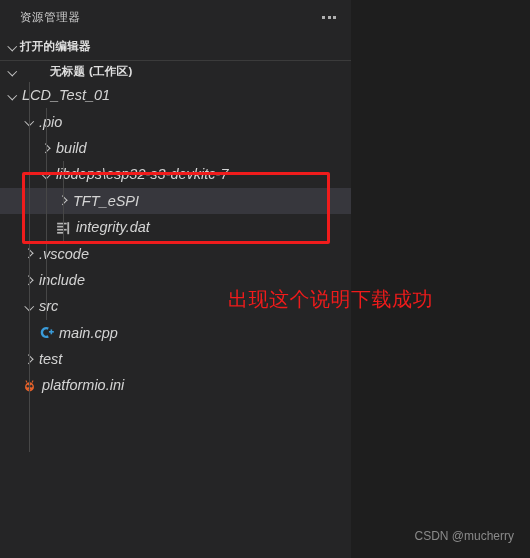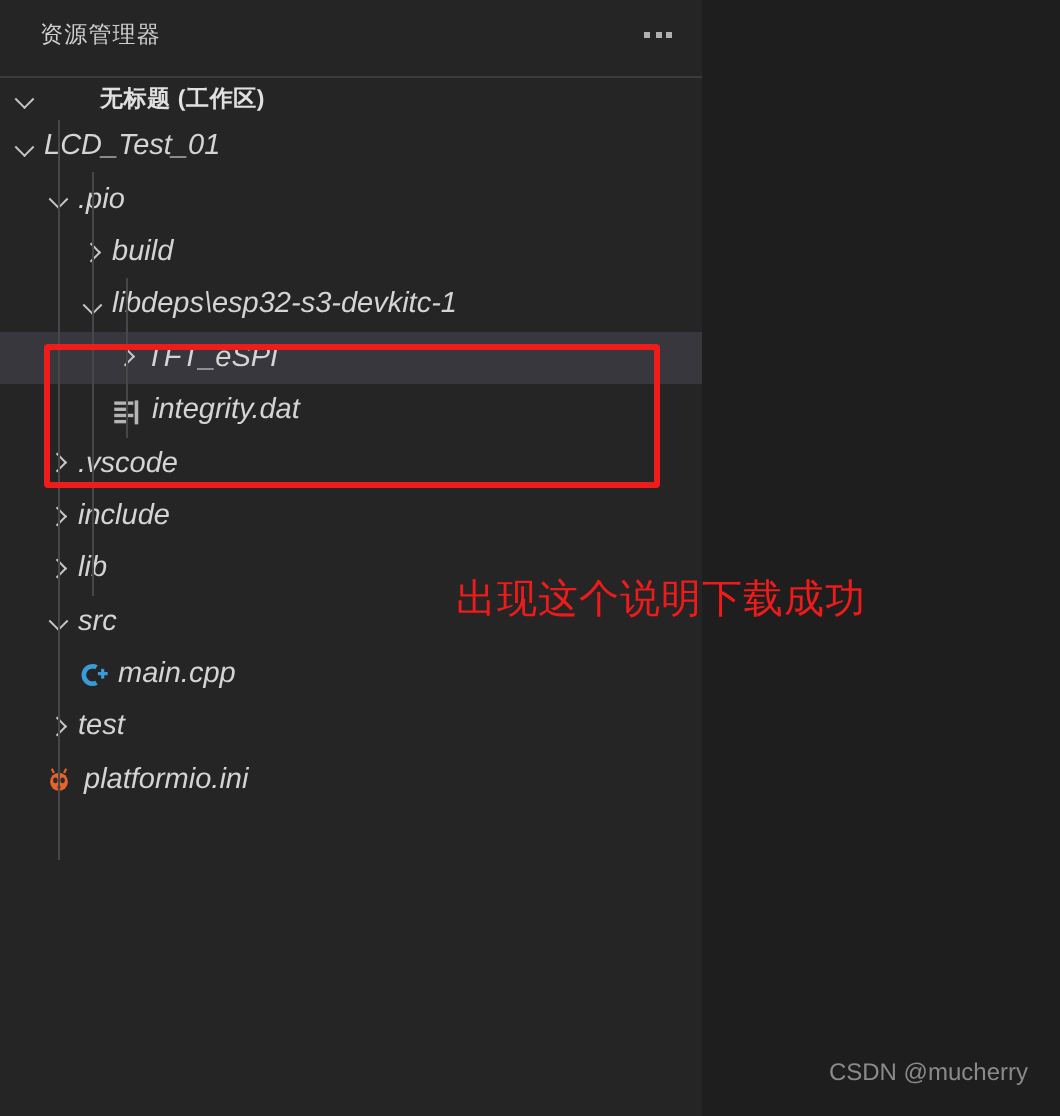--- a/index.html
+++ b/index.html
@@ -185,20 +185,24 @@
 
     <div class="sidebar-title">
       <span class="title-text">资源管理器</span>
       <span class="more-icon">
         <i></i>
           <i></i>
           <i></i>
       </span>
     </div>
 
+    <div class="section-header">
+      <span class="chev"></span>
+      <span class="sec-label">打开的编辑器</span>
+    </div>
 
     <div class="section-header with-sep">
       <span class="chev"></span>
       <span class="sec-label">无标题 (工作区)</span>
     </div>
 
     <div class="tree" id="tree">
         <div class="row">
           <span style="flex: 0 0 4px; height: 1px;"></span>
           <span class="chev"></span>
@@ -210,21 +214,21 @@
           <span class="label">.pio</span>
         </div>
         <div class="row">
           <span style="flex: 0 0 38px; height: 1px;"></span>
           <span class="chev collapsed"></span>
           <span class="label">build</span>
         </div>
         <div class="row">
           <span style="flex: 0 0 38px; height: 1px;"></span>
           <span class="chev"></span>
-          <span class="label">libdeps\esp32-s3-devkitc-1</span>
+          <span class="label">libdeps\esp32-s3-devkitc-7</span>
         </div>
         <div class="row selected">
           <span style="flex: 0 0 55px; height: 1px;"></span>
           <span class="chev collapsed"></span>
           <span class="label">TFT_eSPI</span>
         </div>
         <div class="row">
           <span style="flex: 0 0 55px; height: 1px;"></span>
           <span class="ficon"><svg width="17" height="17" viewBox="0 0 16 16">
               <rect x="2" y="3.5" width="9" height="1.6" fill="#b5b5b5"></rect>
@@ -240,25 +244,20 @@
           <span class="chev collapsed"></span>
           <span class="label">.vscode</span>
         </div>
         <div class="row">
           <span style="flex: 0 0 21px; height: 1px;"></span>
           <span class="chev collapsed"></span>
           <span class="label">include</span>
         </div>
         <div class="row">
           <span style="flex: 0 0 21px; height: 1px;"></span>
-          <span class="chev collapsed"></span>
-          <span class="label">lib</span>
-        </div>
-        <div class="row">
-          <span style="flex: 0 0 21px; height: 1px;"></span>
           <span class="chev"></span>
           <span class="label">src</span>
         </div>
         <div class="row">
           <span style="flex: 0 0 38px; height: 1px;"></span>
           <span class="ficon"><svg width="17" height="17" viewBox="0 0 16 16">
               <path d="M10.2 3.4A5.2 5.2 0 1 0 10.2 12.6l-1.1-1.9a3 3 0 1 1 0-5.4z" fill="#3a9bd9"></path>
               <rect x="10.3" y="6.6" width="4.6" height="1.5" fill="#3a9bd9"></rect>
               <rect x="11.8" y="5.1" width="1.5" height="4.6" fill="#3a9bd9"></rect>
             </svg></span>

